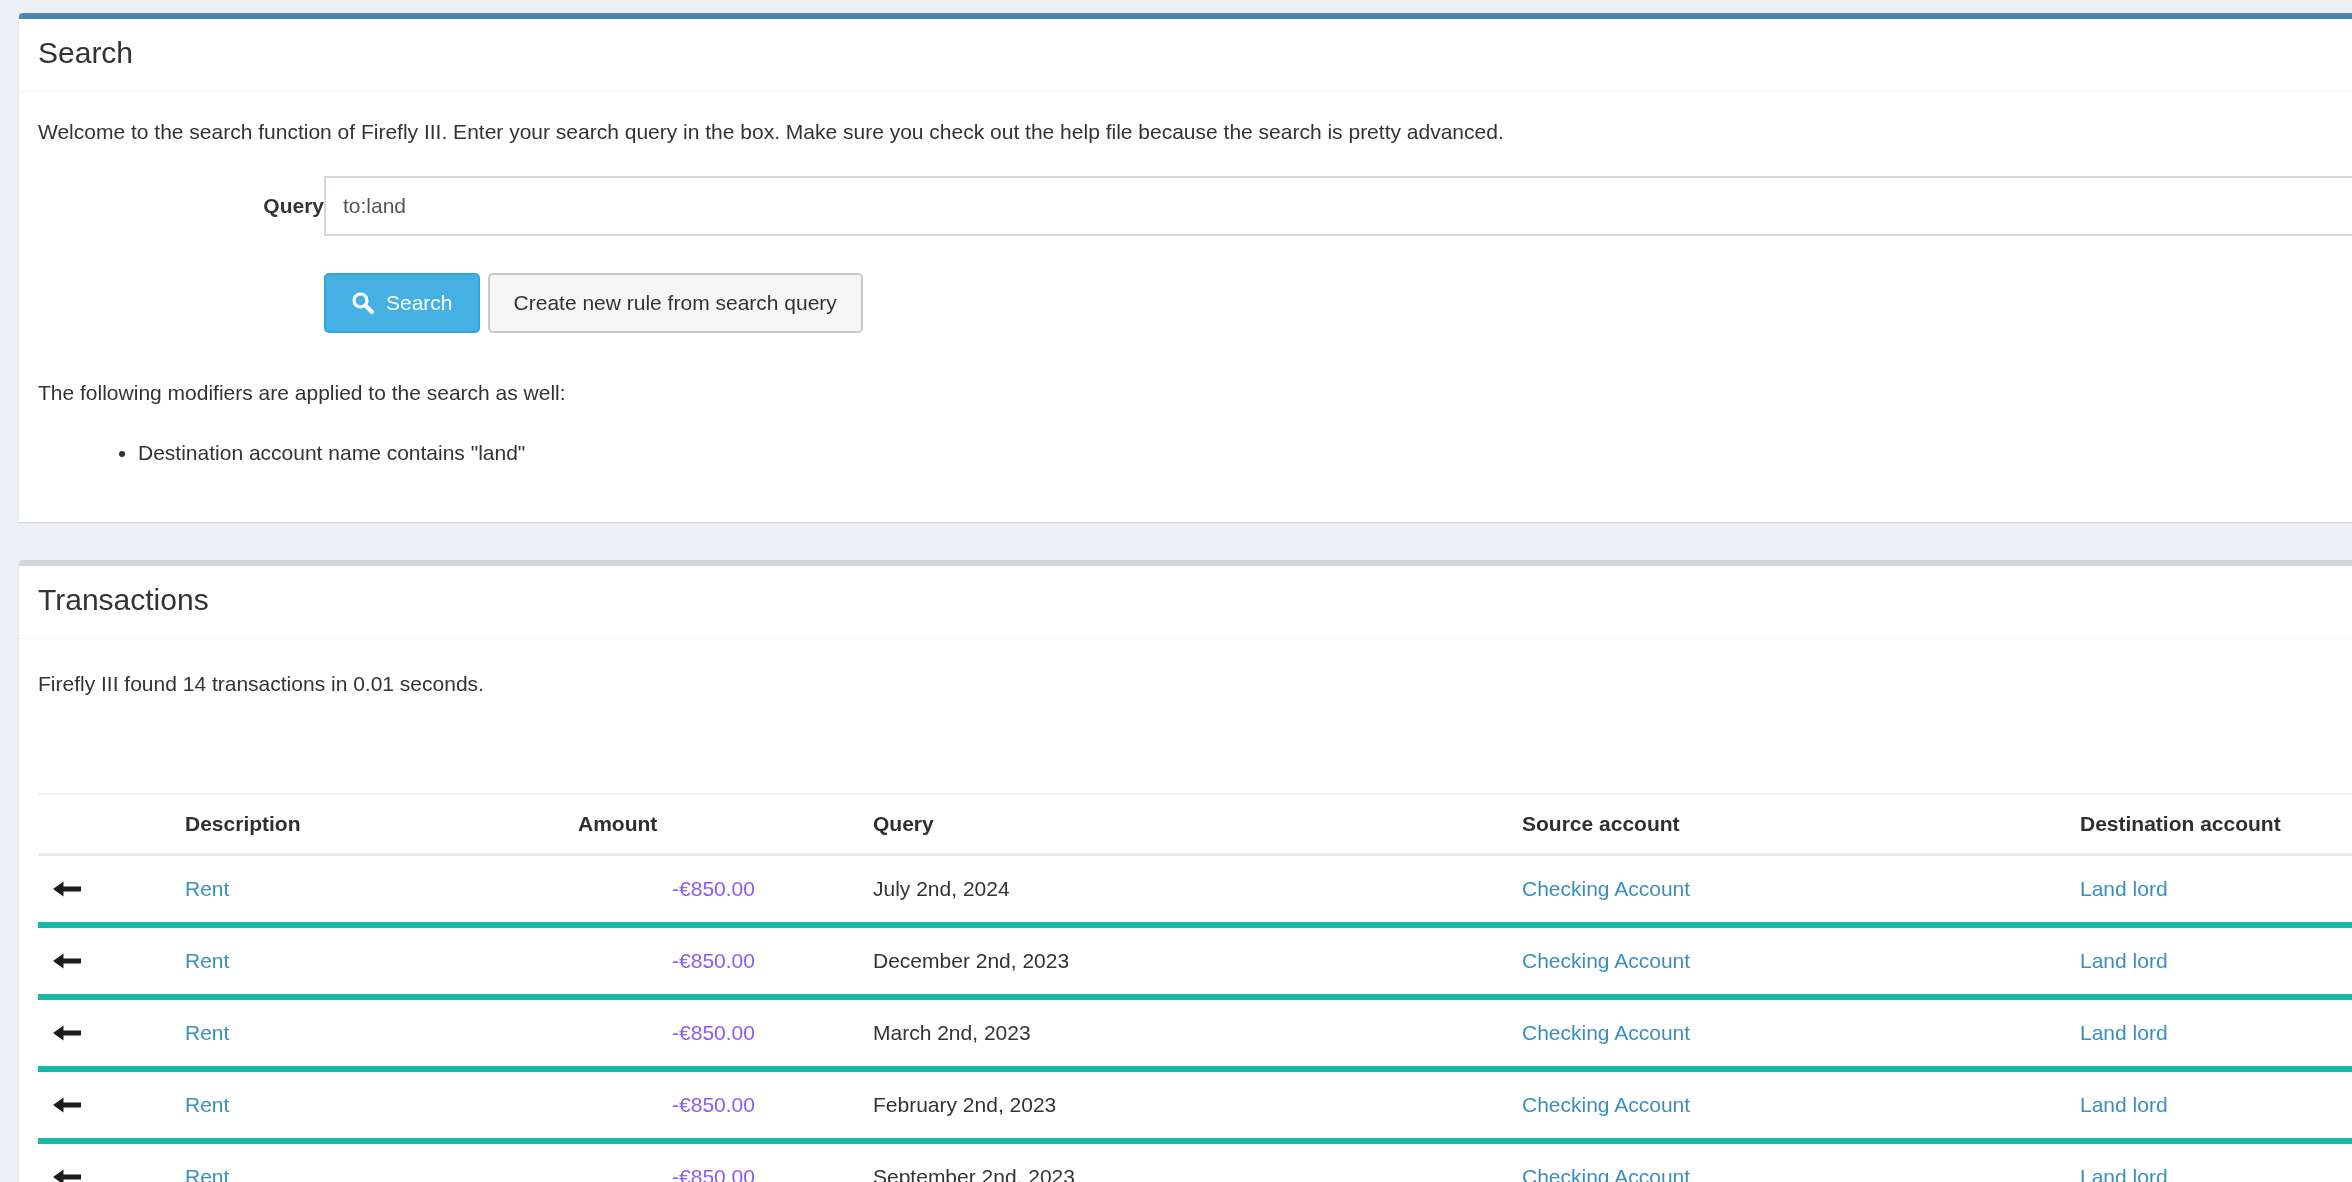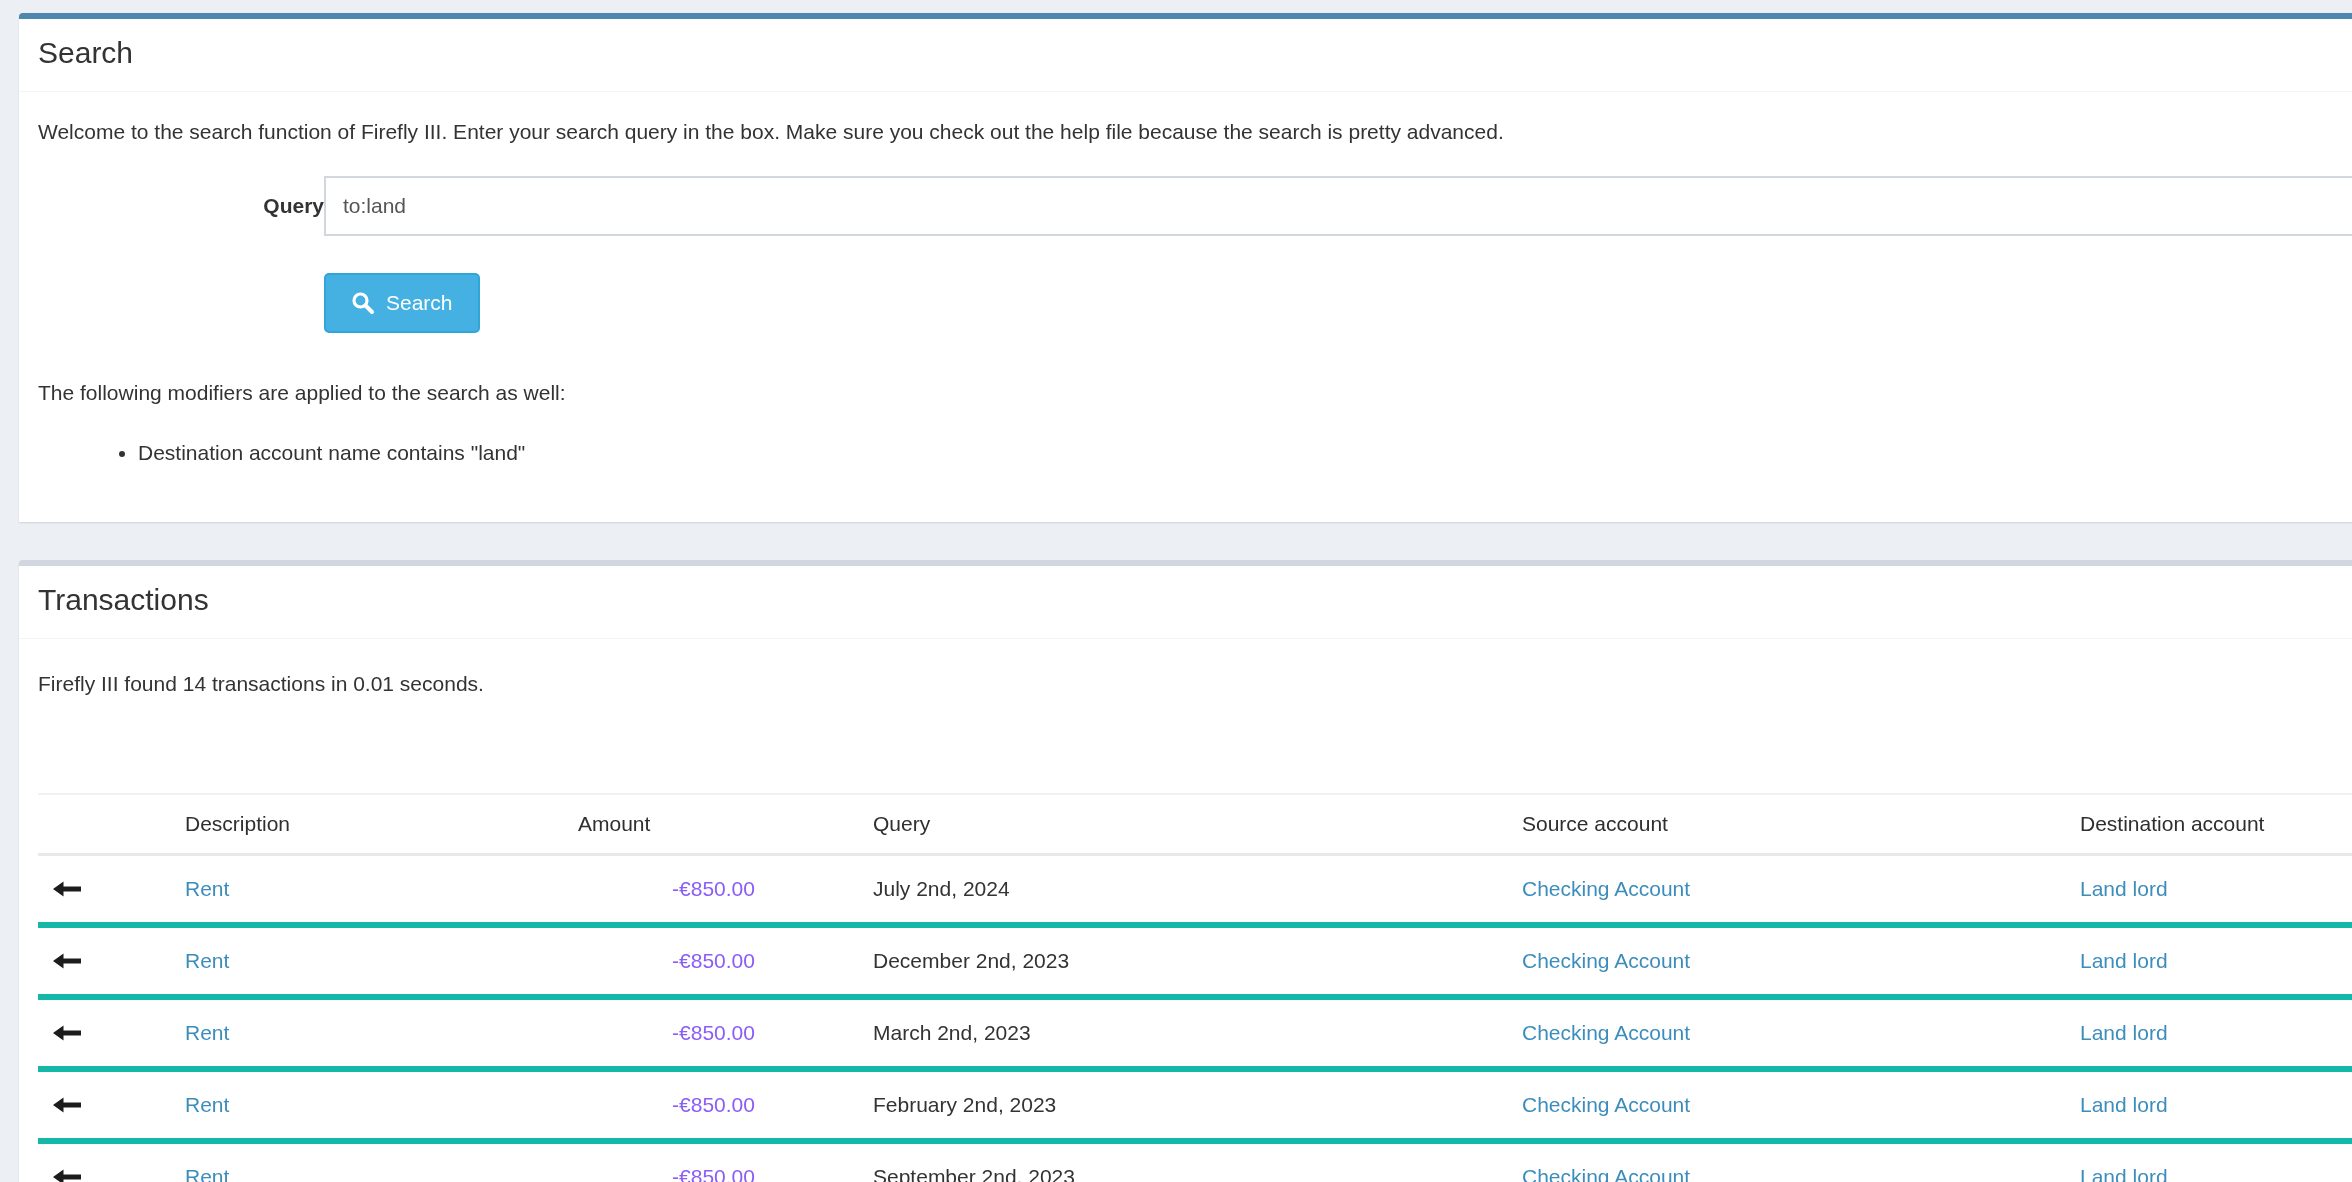--- a/index.html
+++ b/index.html
@@ -69,21 +69,21 @@
   table.transactions {
     width:calc(100% - 19px);
     margin-top:94px;
     border-collapse:collapse;
     table-layout:fixed;
   }
   table.transactions thead th {
     border-top:2px solid #f1f1f1;
     border-bottom:3px solid #e9e9e9;
     padding:14px 12px;
-    font-size:21px; font-weight:normal; color:#2f2f2f;
+    font-size:21px; font-weight:bold; color:#2f2f2f;
     text-align:left; line-height:30px;
   }
   table.transactions tbody td {
     border-bottom:6px solid #14b8a6;
     padding:18px 12px;
     font-size:21px; line-height:30px;
     vertical-align:middle;
     overflow:hidden; white-space:nowrap;
   }
   td.cell-icon { padding-left:15px !important; }
@@ -111,20 +111,23 @@
 
       <div class="btn-row">
         <button class="btn btn-info">
           <span class="icon-search">
             <svg width="24" height="24" viewBox="0 0 24 24">
               <circle cx="9.5" cy="9.5" r="6.5" fill="none" stroke="#ffffff" stroke-width="3.2"></circle>
               <line x1="14.5" y1="14.5" x2="21" y2="21" stroke="#ffffff" stroke-width="4" stroke-linecap="round"></line>
             </svg>
           </span>
           <span>Search</span>
+        </button>
+        <button class="btn btn-default">
+          <span>Create new rule from search query</span>
         </button>
       </div>
 
       <p class="modifiers-intro">The following modifiers are applied to the search as well:</p>
       <ul class="modifiers-list">
         <li>Destination account name contains "land"</li>
       </ul>
     </div>
   </div>
 

